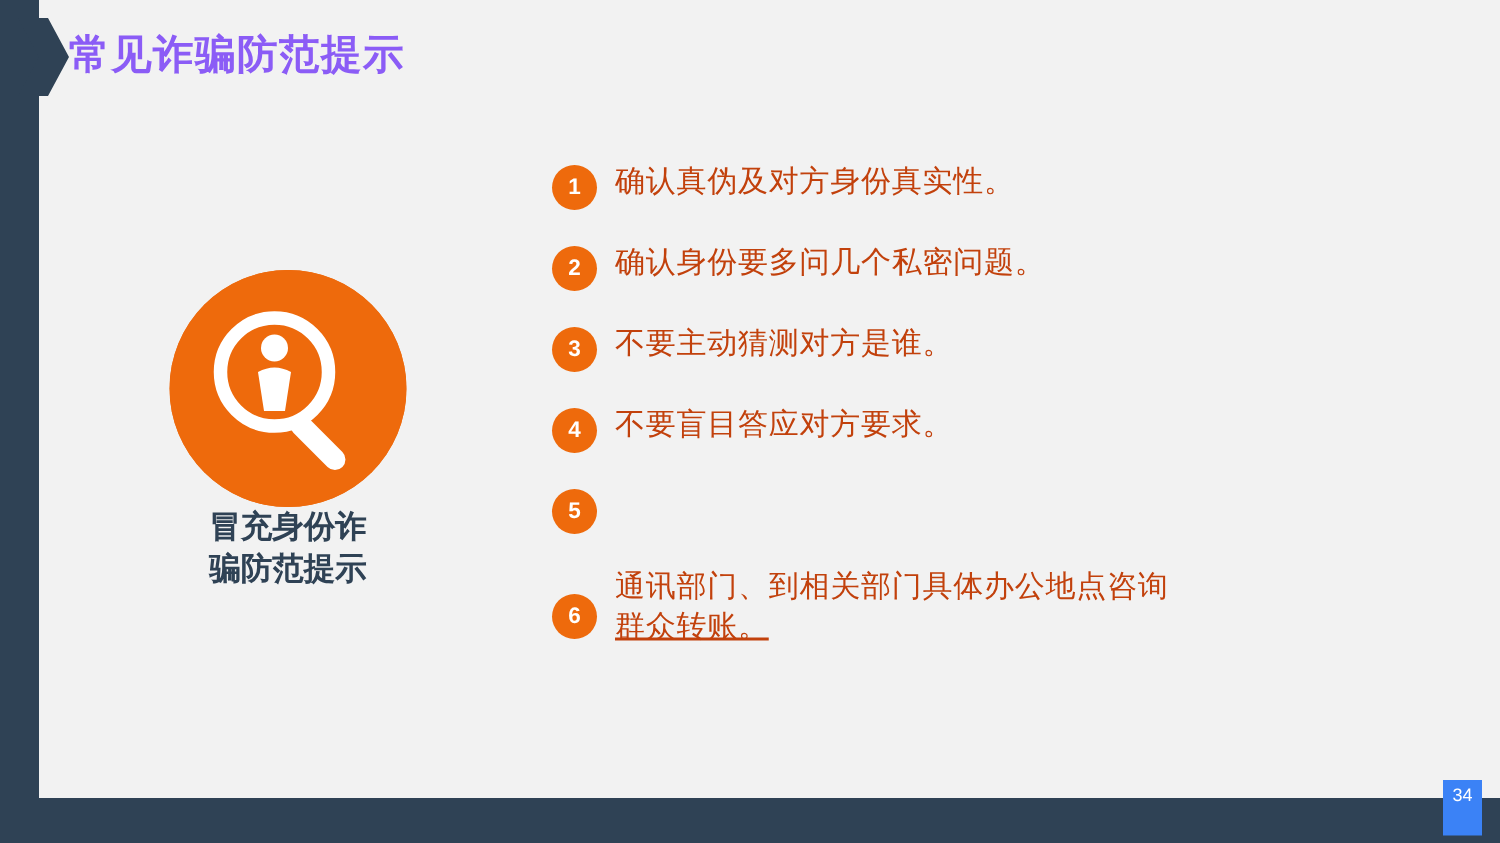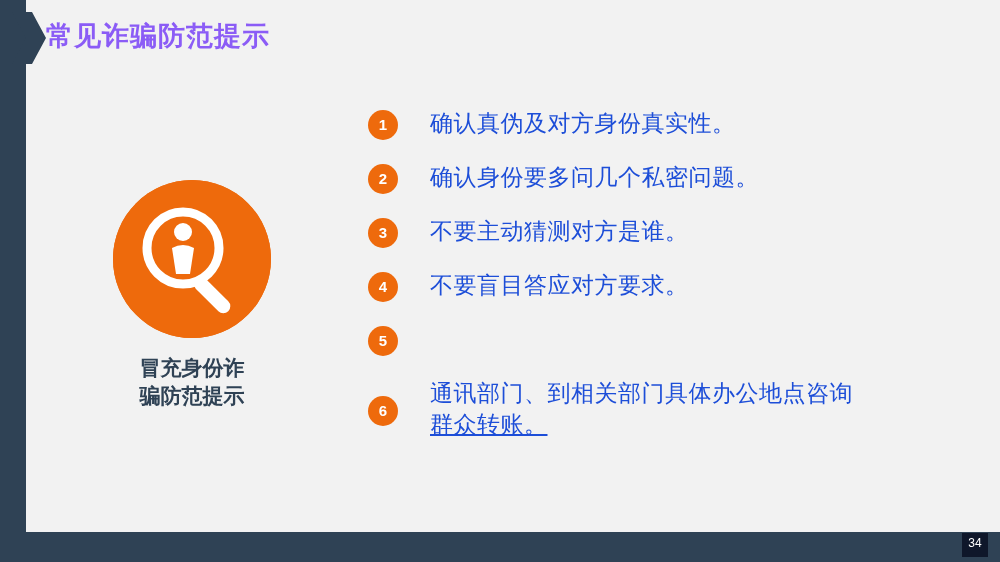--- a/index.html
+++ b/index.html
@@ -72,21 +72,20 @@
     background: #ee6a0c;
     position: relative;
     margin: 0 auto;
   }
   .icon-circle svg {
     position: absolute;
     left: 0;
     top: 0;
   }
   .icon-caption {
-    margin-top: 16px;
     font-size: 21px;
     font-weight: bold;
     color: #2f4255;
     line-height: 1.35;
   }
   
   .list {
     position: absolute;
     left: 368px;
     top: 108px;
@@ -104,36 +103,36 @@
     border-radius: 50%;
     background: #ee6a0c;
     color: #ffffff;
     font-size: 15px;
     font-weight: bold;
     line-height: 30px;
     text-align: center;
     margin-top: 2px;
   }
   .item-text {
-    margin-left: 32px;
-    font-size: 23px;
-    color: #1d4ed8;
+    margin-left: 12px;
+    font-size: 20px;
+    color: #c2410c;
     line-height: 1.35;
     letter-spacing: 0.5px;
   }
   .item-text .line2 { display: block; text-decoration: underline; }
   .item-last .badge { margin-top: 18px; }
   
   .page-num {
     position: absolute;
     right: 12px;
     bottom: 5px;
     width: 26px;
-    height: 24px;
-    background: #0f172a;
+    height: 37px;
+    background: #3b82f6;
     color: #ffffff;
     font-size: 12px;
     line-height: 20px;
     text-align: center;
   }
 </style>
 </head>
 <body>
 
 <div class="slide">

